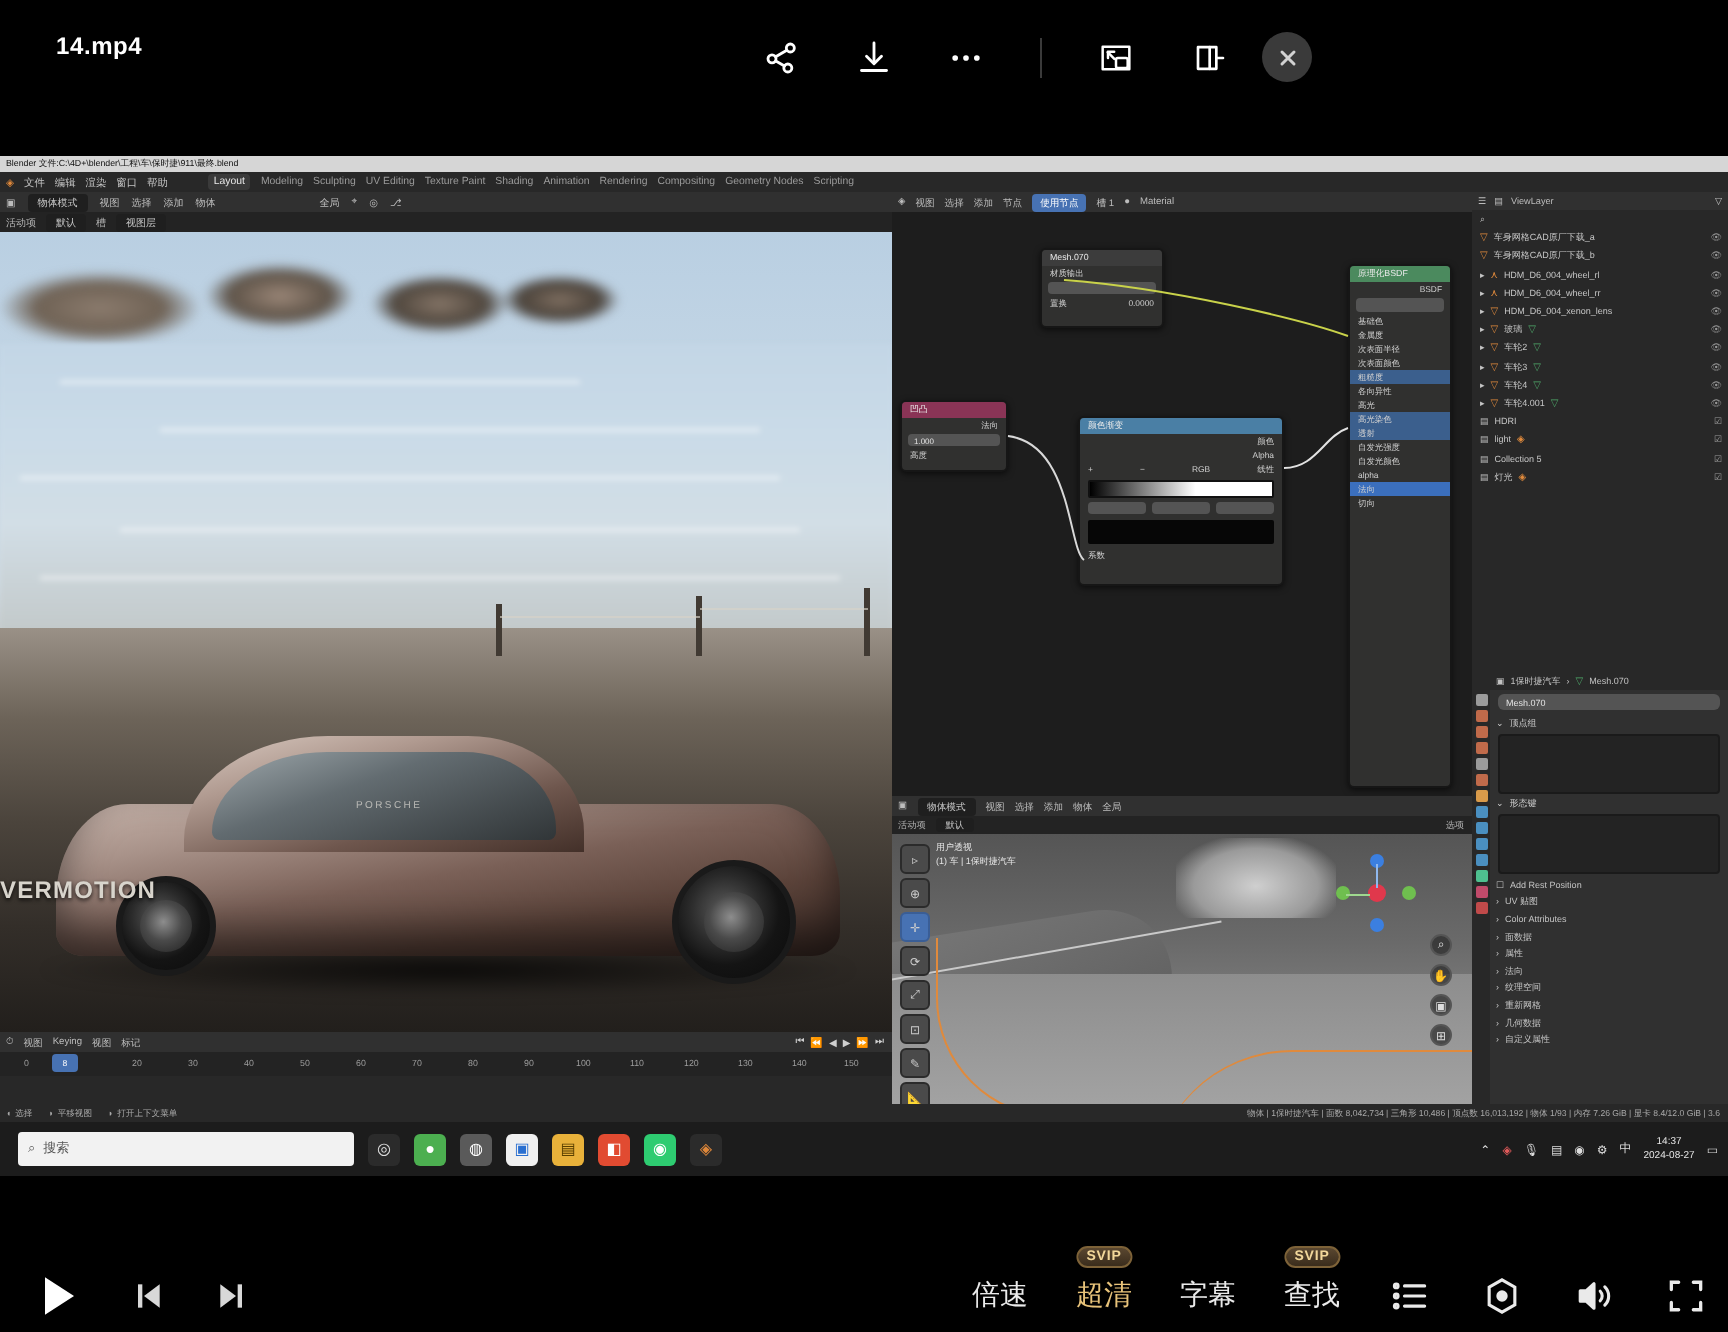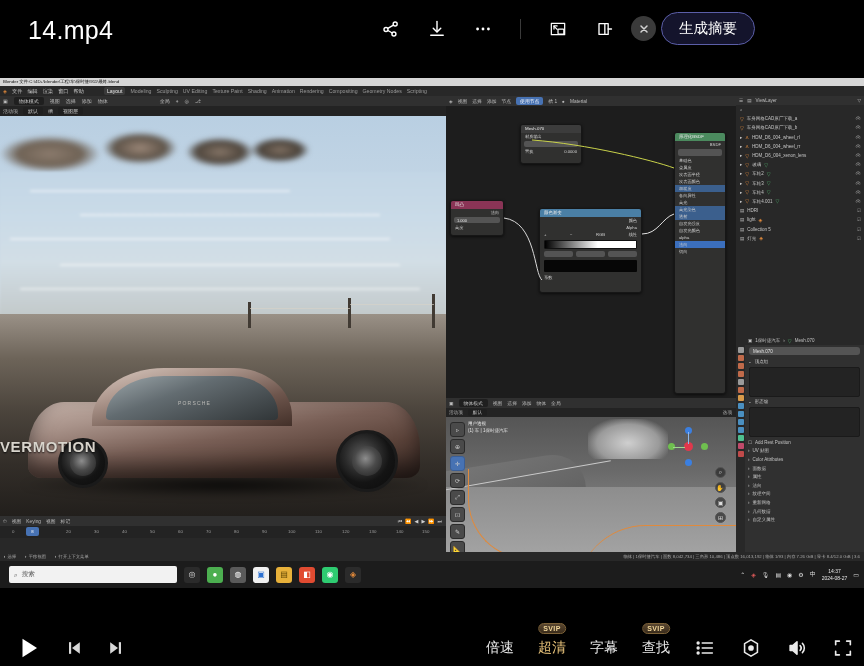--- a/index.html
+++ b/index.html
@@ -11,21 +11,21 @@
   }
   #app { position: relative; width: 864px; height: 666px; background: #000; }
 
   
   .topbar {
     position: absolute; left: 0; top: 0; width: 864px; height: 57px;
     background: #000; display: flex; align-items: center;
   }
   .file-title {
     position: absolute; left: 28px; top: 16px;
-    color: #fff; font-size: 25px; font-weight: normal; letter-spacing: .3px;
+    color: #fff; font-size: 12px; font-weight: bold; letter-spacing: .3px;
   }
   .top-actions {
     position: absolute; left: 378px; top: 0; height: 57px;
     display: flex; align-items: center; gap: 20px;
   }
   .ticon { width: 26px; height: 26px; display: flex; align-items: center; justify-content: center; cursor: pointer; }
   .ticon svg { display: block; }
   .vdiv { width: 1px; height: 20px; background: #3a3a3a; margin: 0 4px; }
   .close-round {
     position: absolute; left: 631px; top: 16px;
@@ -154,21 +154,21 @@
     position: absolute; border-radius: 50%;
     background: radial-gradient(circle at 45% 42%, #8d8d8d 0%, #4a4a4a 45%, #1e1e1e 100%);
   }
   .car-shadow {
     position: absolute; left: 16px; top: 116px; width: 404px; height: 26px;
     background: radial-gradient(ellipse at center, rgba(0,0,0,.75) 0%, rgba(0,0,0,0) 72%);
     filter: blur(3px);
   }
   .plate-text {
     position: absolute; left: 0; top: 322px;
-    color: #d8d4cc; font-size: 15px; font-weight: bold; letter-spacing: .6px;
+    color: #d8d4cc; font-size: 12px; font-weight: bold; letter-spacing: .6px;
     text-shadow: 0 1px 2px rgba(0,0,0,.8);
   }
   .badge-text {
     position: absolute; left: 178px; top: 284px;
     color: rgba(235,230,222,.65); font-size: 5px; letter-spacing: 1.2px;
   }
 
   
   .shader-ed {
     position: absolute; left: 446px; top: 18px; width: 290px; height: 302px;
@@ -406,21 +406,20 @@
         </svg>
       </div>
     </div>
 
     <div class="close-round">
       <svg width="12" height="12" viewBox="0 0 12 12" stroke="#d2d2d2" stroke-width="1.5" stroke-linecap="round">
         <path d="M3 3 9 9M9 3 3 9"></path>
       </svg>
     </div>
 
-    <div class="summary-btn">生成摘要</div>
 
   </div>
 
   <div class="video-area">
 
     <div class="bl-titlebar">Blender  文件:C:\4D+\blender\工程\车\保时捷\911\最终.blend</div>
 
     <div class="bl-menubar">
       <span style="color:#e0883a;">◈</span>
       <span>文件</span>

